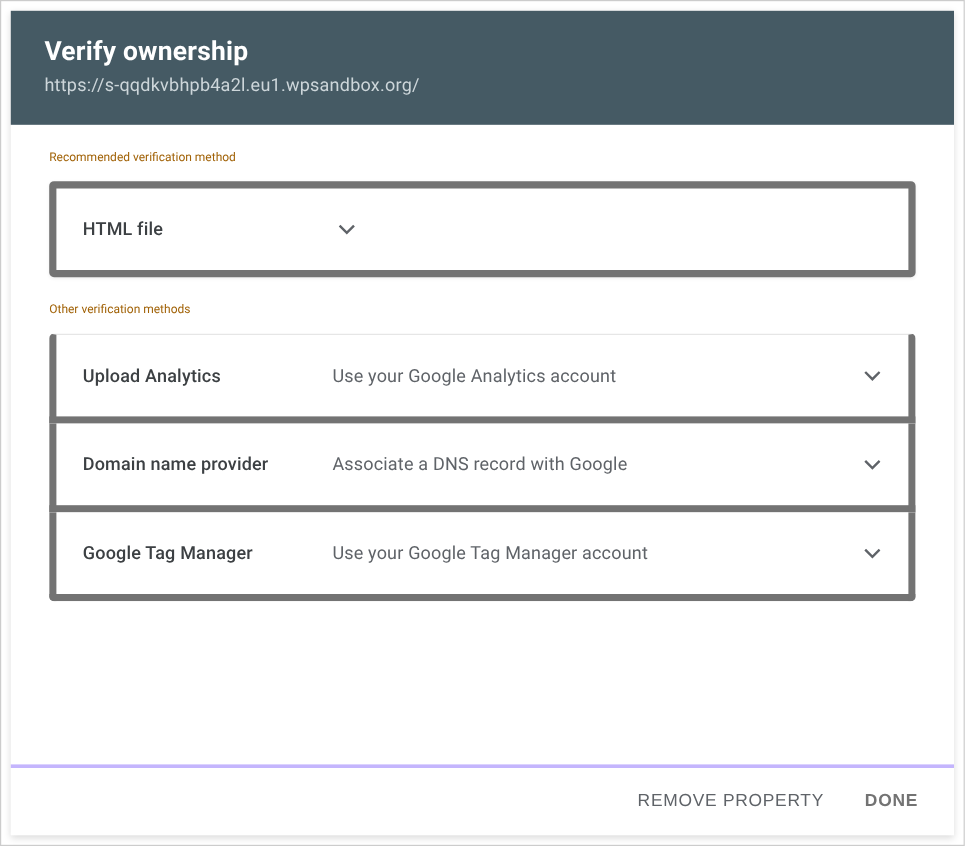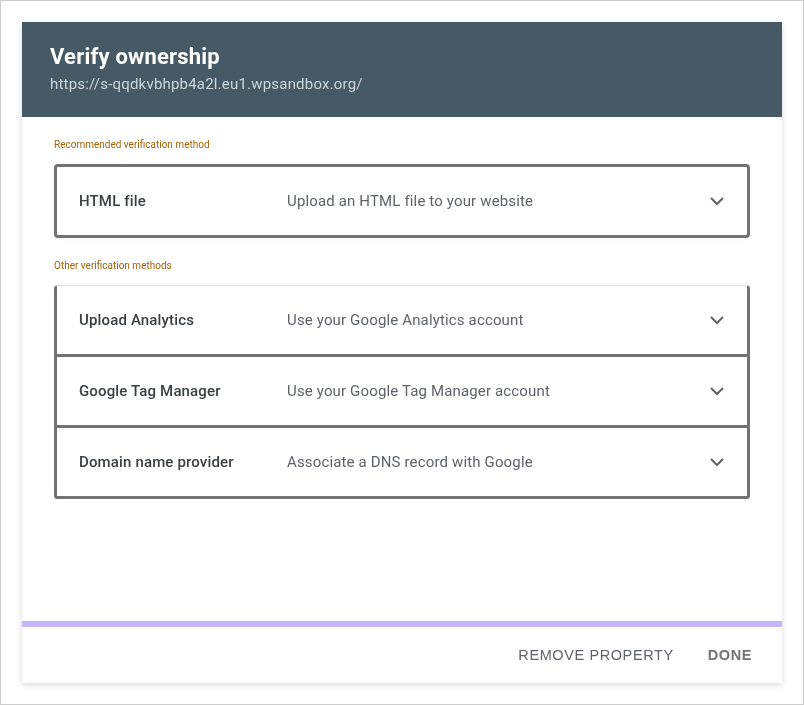--- a/index.html
+++ b/index.html
@@ -9,21 +9,21 @@
     }
     body {
       font-family: Roboto, Arial, sans-serif;
       background: #fff;
       width: 804px;
       height: 705px;
       overflow: hidden;
       border: 1px solid #ccc;
     }
     .outer-pad {
-      padding: 21px;
+      padding: 8px;
       height: 100%;
     }
     .dialog {
       width: 100%;
       height: 100%;
       display: flex;
       flex-direction: column;
       box-shadow: 0 2px 6px rgba(0,0,0,0.15);
       background: #fff;
     }
@@ -52,21 +52,21 @@
     .section-label {
       font-size: 10px;
       color: #a16207;
       margin-bottom: 14px;
       margin-top: 4px;
     }
     .method-card {
       display: flex;
       align-items: center;
       padding: 22px 18px 22px 22px;
-      border: 3px solid #737373;
+      border: 6px solid #737373;
       border-radius: 4px;
       background: #fff;
       cursor: pointer;
     }
     .method-recommended {
       box-shadow: 0 1px 3px rgba(0,0,0,0.06);
       margin-bottom: 22px;
     }
     .method-list {
       border-radius: 4px;
@@ -116,21 +116,21 @@
       border-left: none;
       border-right: none;
       border-top: 1px solid #e0e0e0;
       margin: 0 4px;
     }
     .dialog-footer {
       display: flex;
       justify-content: flex-end;
       align-items: center;
       padding: 14px 26px;
-      border-top: 6px solid #c4b5fd;
+      border-top: 3px solid #c4b5fd;
       background: #fff;
       gap: 26px;
     }
     .footer-btn {
       font-size: 14.5px;
       font-weight: 500;
       letter-spacing: 0.6px;
       color: #5f6368;
       text-transform: uppercase;
       background: none;
@@ -153,21 +153,20 @@
       <div class="header-title">Verify ownership</div>
       <div class="header-subtitle">https://s-qqdkvbhpb4a2l.eu1.wpsandbox.org/</div>
     </div>
 
     <div class="dialog-body">
 
       <div class="section-label">Recommended verification method</div>
 
       <div class="method-card method-recommended">
         <div class="method-name">HTML file</div>
-        <div class="method-desc">Upload an HTML file to your website</div>
         <div class="chevron">
           <svg viewBox="0 0 14 9">
               <path d="M1 1 L7 7 L13 1" stroke="#5f6368" stroke-width="2" fill="none"></path>
             </svg>
         </div>
       </div>
 
       <div class="section-label">Other verification methods</div>
 
 
@@ -177,39 +176,39 @@
           <div class="method-name">Upload Analytics</div>
           <div class="method-desc">Use your Google Analytics account</div>
           <div class="chevron">
             <svg viewBox="0 0 14 9">
                 <path d="M1 1 L7 7 L13 1" stroke="#5f6368" stroke-width="2" fill="none"></path>
               </svg>
           </div>
         </div>
 
         <div class="method-card">
+          <div class="method-name">Domain name provider</div>
+          <div class="method-desc">Associate a DNS record with Google</div>
+          <div class="chevron">
+            <svg viewBox="0 0 14 9">
+                <path d="M1 1 L7 7 L13 1" stroke="#5f6368" stroke-width="2" fill="none"></path>
+              </svg>
+          </div>
+        </div>
+
+        <div class="method-card">
           <div class="method-name">Google Tag Manager</div>
           <div class="method-desc">Use your Google Tag Manager account</div>
           <div class="chevron">
             <svg viewBox="0 0 14 9">
                 <path d="M1 1 L7 7 L13 1" stroke="#5f6368" stroke-width="2" fill="none"></path>
               </svg>
           </div>
         </div>
 
-        <div class="method-card">
-          <div class="method-name">Domain name provider</div>
-          <div class="method-desc">Associate a DNS record with Google</div>
-          <div class="chevron">
-            <svg viewBox="0 0 14 9">
-                <path d="M1 1 L7 7 L13 1" stroke="#5f6368" stroke-width="2" fill="none"></path>
-              </svg>
-          </div>
-        </div>
-
       </div>
 
     </div>
 
     <div class="dialog-footer">
       <button class="footer-btn">REMOVE PROPERTY</button>
       <button class="footer-btn primary">DONE</button>
     </div>
 
   </div>

